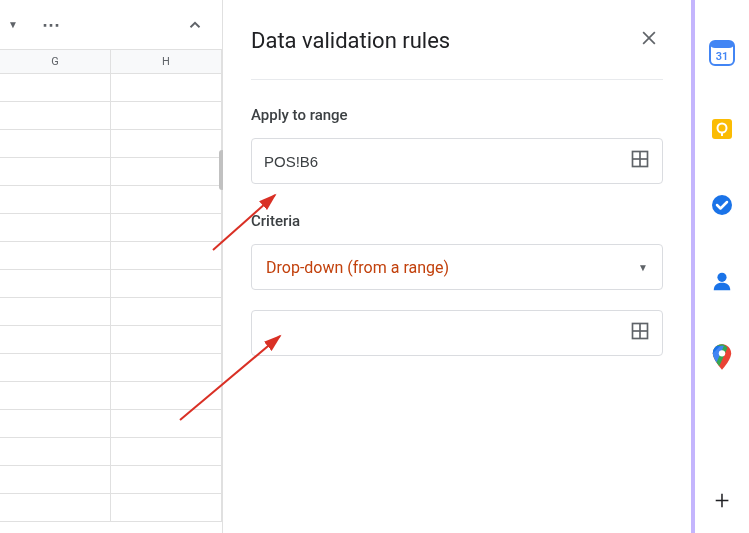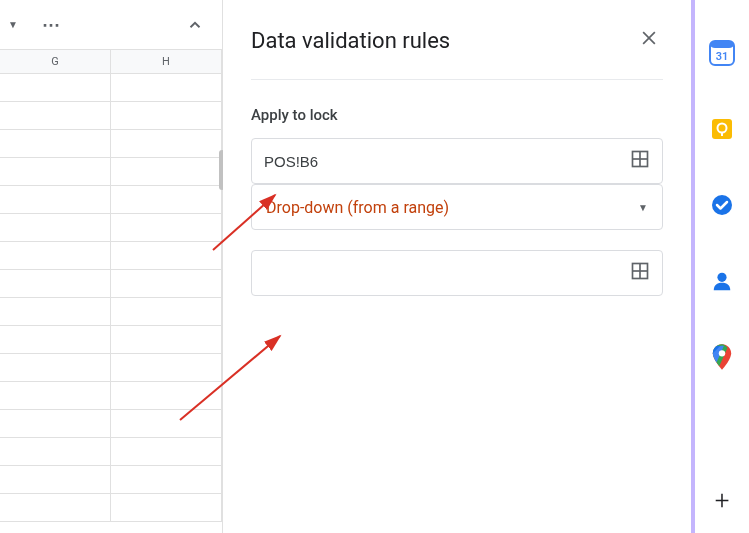--- a/index.html
+++ b/index.html
@@ -115,20 +115,21 @@
       margin-bottom: 14px;
       font-weight: 500;
     }
     .input-row {
       display: flex;
       align-items: center;
       border: 1px solid #dadce0;
       border-radius: 4px;
       height: 46px;
       padding: 0 12px;
+      margin-bottom: 28px;
     }
     .input-row.small-mb {
       margin-bottom: 12px;
     }
     .input-text {
       flex: 1;
       font-size: 15px;
       color: #3c4043;
       border: none;
       outline: none;
@@ -297,32 +298,33 @@
     <div class="panel-header">
       <div class="panel-title">Data validation rules</div>
       <div class="close-btn">
         <svg width="20" height="20" viewBox="0 0 24 24" fill="none" stroke="#5f6368" stroke-width="2">
             <line x1="5" y1="5" x2="19" y2="19"></line>
             <line x1="19" y1="5" x2="5" y2="19"></line>
           </svg>
       </div>
     </div>
 
-    <div class="section-label">Apply to lock</div>
+    <div class="section-label">Apply to range</div>
     <div class="input-row">
       <input class="input-text" value="POS!B6" style="">
       <span class="grid-icon">
         <svg width="20" height="20" viewBox="0 0 24 24" fill="none" stroke="#5f6368" stroke-width="2">
             <rect x="3" y="3" width="18" height="18"></rect>
             <line x1="3" y1="12" x2="21" y2="12"></line>
             <line x1="12" y1="3" x2="12" y2="21"></line>
           </svg>
       </span>
     </div>
 
+    <div class="section-label">Criteria</div>
     <div class="select-row">
       <span class="select-text">Drop-down (from a range)</span>
       <span class="select-arrow">▼</span>
     </div>
 
     <div class="input-row small-mb">
       <input class="input-text" value="" style="">
       <span class="grid-icon">
         <svg width="20" height="20" viewBox="0 0 24 24" fill="none" stroke="#5f6368" stroke-width="2">
             <rect x="3" y="3" width="18" height="18"></rect>

